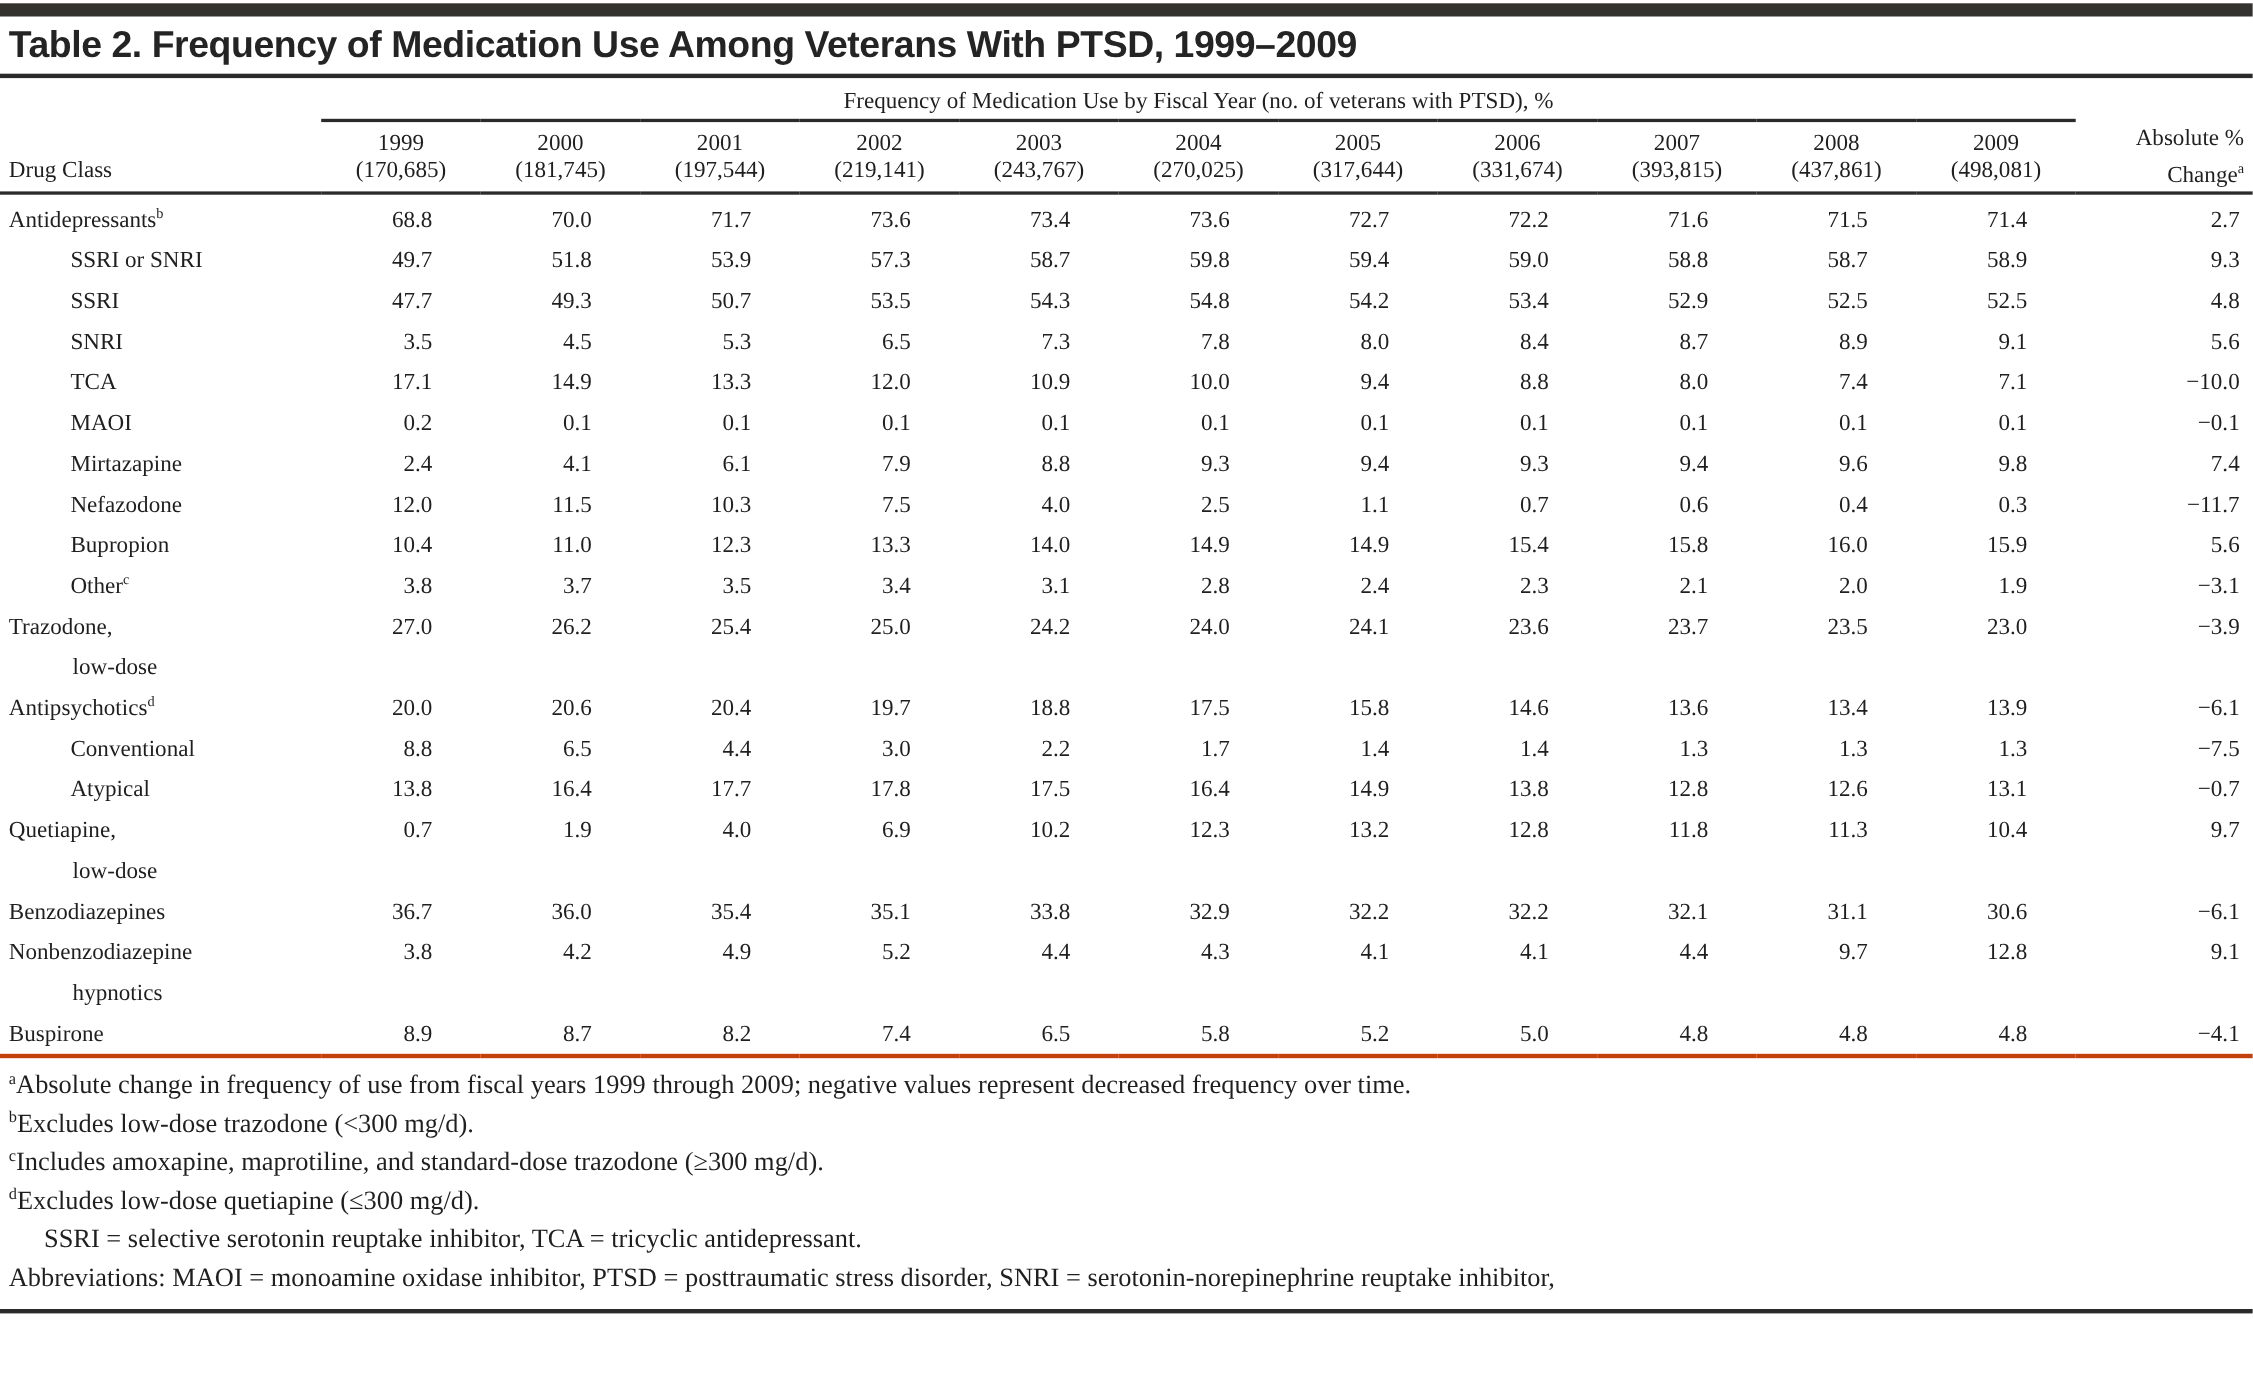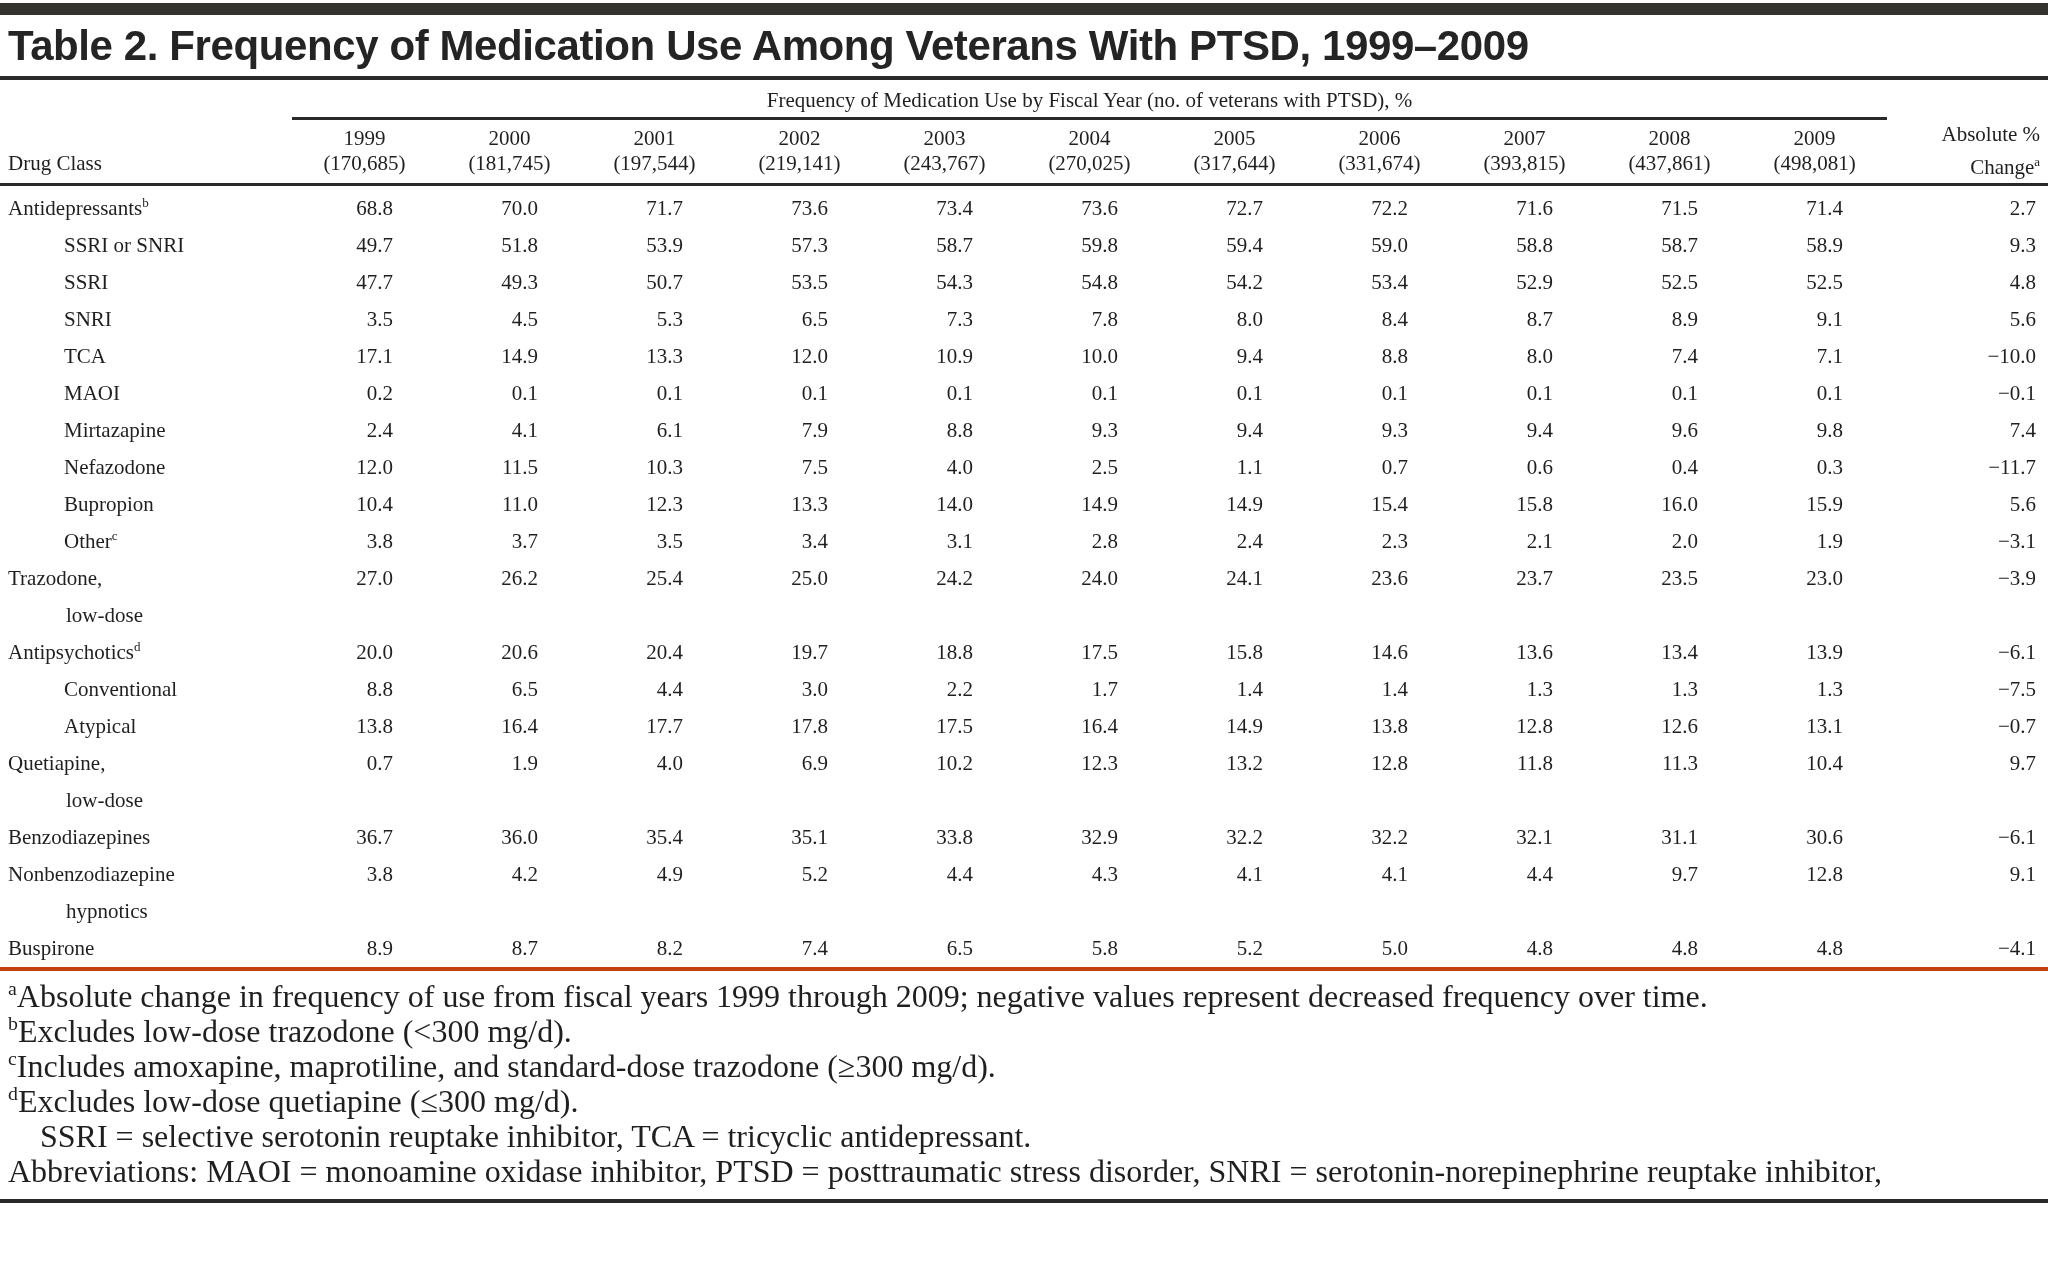--- a/index.html
+++ b/index.html
@@ -7,21 +7,21 @@
     width:2048px; height:1265px; overflow:hidden;
     color:#1f1f1f;
     font-family:"Liberation Serif", serif;
   }
   .sheet { width:2048px; }
 
   .topbar { height:12px; background:#34322f; margin-top:3px; }
 
   .title {
     font-family:"Liberation Sans", sans-serif;
-    font-weight:bold; font-size:42px; letter-spacing:-0.4px;
+    font-weight:bold; font-size:34px; letter-spacing:-0.4px;
     color:#242424; padding:7px 8px 6px 8px;
   }
   .title-rule { border-top:4px solid #2a2a2a; }
 
   table.med {
     border-collapse:collapse; table-layout:fixed;
     width:2048px; font-size:21px;
   }
   col.c-drug { width:292px; }
   col.c-year { width:145px; }
@@ -41,21 +41,21 @@
   }
   tbody tr:first-child td { padding-top:4px; }
   td.label { text-align:left; padding-left:8px; }
   td.label.ind { padding-left:64px; }
   span.cont { padding-left:58px; }
   td.num { text-align:right; padding-right:44px; }
   td.chg { text-align:right; padding-right:12px; }
 
   sup { font-size:0.62em; line-height:0; }
 
-  .footnotes { padding:8px 8px 10px 8px; font-size:32px; line-height:35px; }
+  .footnotes { padding:8px 8px 10px 8px; font-size:24px; line-height:35px; }
   .fn-line { white-space:nowrap; }
   .abbrev-cont { padding-left:32px; }
   .bottom-rule { border-top:4px solid #2a2a2a; }
 </style>
 </head>
 <body>
 
 <div class="sheet">
 
   <div class="topbar"></div>

